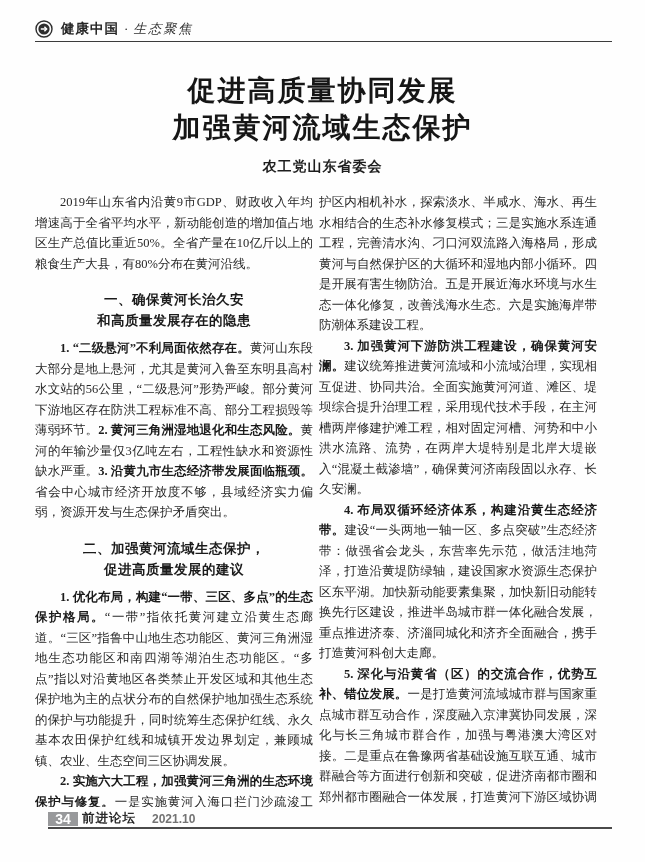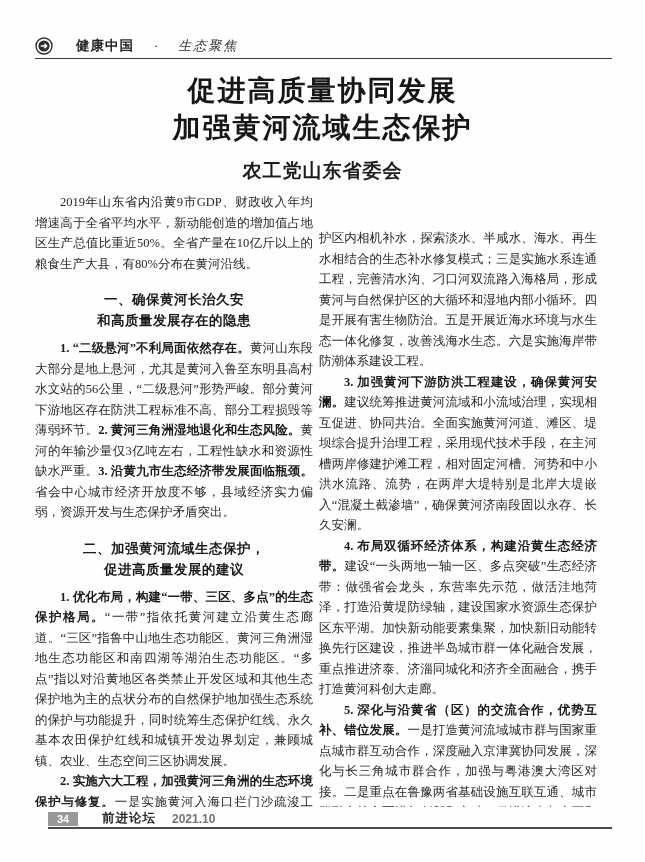--- a/index.html
+++ b/index.html
@@ -1,47 +1,47 @@
 <!DOCTYPE html>
 <html><head>
 <meta charset="utf-8">
 <style>
   html,body{margin:0;padding:0;background:#ffffff;}
   .page{position:relative;width:645px;height:862px;background:#fefefe;overflow:hidden;
         font-family:"Liberation Serif","DejaVu Serif",serif;color:#232323;}
   
-  .hdr{position:absolute;left:35px;top:35px;width:577px;height:21px;
-       display:flex;align-items:center;border-bottom:1.5px solid #3c3c3c;padding-bottom:2px;gap:15px;}
+  .hdr{position:absolute;left:35px;top:18px;width:577px;height:21px;
+       display:flex;align-items:center;border-bottom:1.5px solid #3c3c3c;padding-bottom:2px;}
   .hdr .logo{width:18px;height:18px;margin-right:8px;flex:0 0 auto;}
   .hdr .brand{font-family:"Liberation Sans","DejaVu Sans",sans-serif;font-weight:bold;
        font-size:13.5px;letter-spacing:1px;color:#262626;}
   .hdr .sep{margin:0 5px;color:#262626;font-size:13px;}
   .hdr .topic{font-style:italic;font-size:13px;letter-spacing:2px;color:#303030;}
   
   .title{position:absolute;left:0;top:72px;width:645px;text-align:center;
        font-family:"Liberation Sans","DejaVu Sans",sans-serif;font-weight:900;
        font-size:28px;line-height:37px;letter-spacing:2px;color:#161616;}
   .author{position:absolute;left:0;top:158px;width:645px;text-align:center;
-       font-weight:bold;font-size:19px;color:#1d1d1d;letter-spacing:1px;}
+       font-weight:bold;font-size:14px;color:#1d1d1d;letter-spacing:1px;}
   
   .bodycols{position:absolute;left:35px;top:192px;width:577px;height:615px;
        display:flex;gap:6px;overflow:hidden;}
   .col{width:278px;flex:0 0 278px;}
   .body-para{margin:0;font-size:12.5px;line-height:20.5px;text-align:justify;
        text-indent:2em;color:#272727;}
-  .body-para.noindent{text-indent:0;margin-top:36px;}
+  .body-para.noindent{text-indent:0;}
   .body-para .b{font-weight:bold;color:#1b1b1b;}
   .sec-heading{font-weight:bold;font-size:13.5px;line-height:21px;text-align:center;
        margin:15px 0 7px 0;color:#1b1b1b;letter-spacing:0.5px;}
   
   .ftr{position:absolute;left:48px;top:810px;width:564px;height:17px;
        display:flex;align-items:center;border-bottom:2px solid #4a4a4a;}
   .pagebox{width:30px;height:14px;background:#98999b;color:#ffffff;
        font-family:"Liberation Sans","DejaVu Sans",sans-serif;font-weight:bold;
-       font-size:11px;text-align:center;line-height:14px;margin-right:24px;}
+       font-size:14px;text-align:center;line-height:14px;margin-right:4px;}
   .journal{font-weight:bold;font-size:12.5px;color:#2a2a2a;letter-spacing:1px;margin-right:16px;}
   .issue{font-family:"Liberation Sans","DejaVu Sans",sans-serif;font-weight:bold;
        font-size:12px;color:#737373;}
 </style>
 </head>
 <body>
 
 <div class="page">
 
   <div class="hdr">

